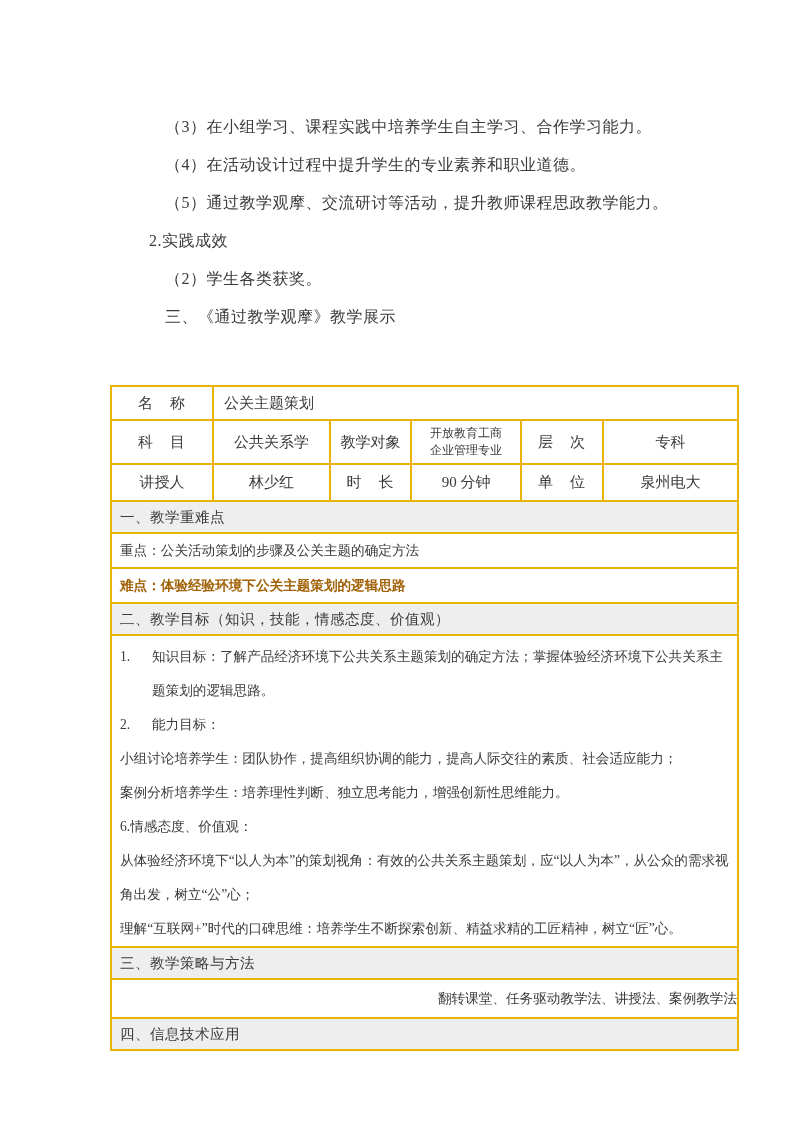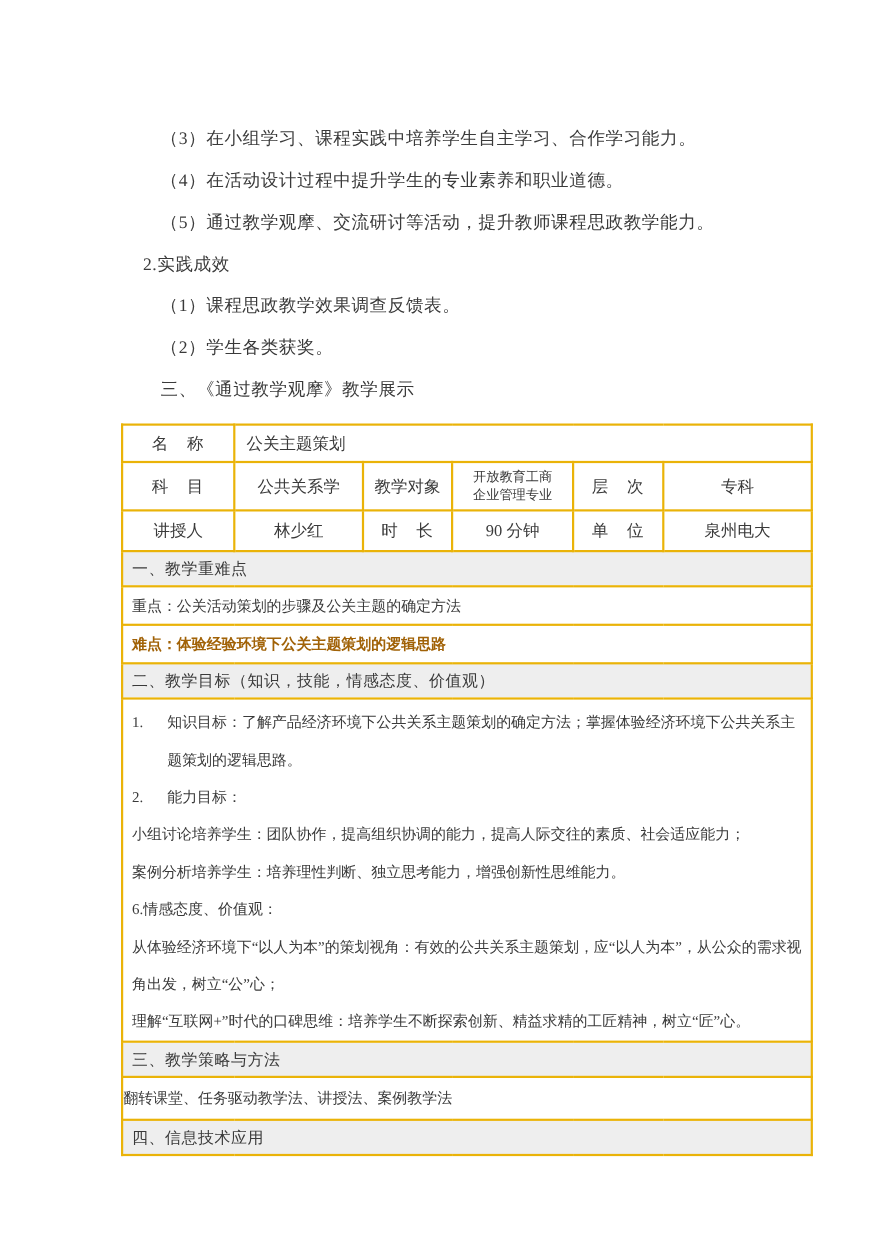--- a/index.html
+++ b/index.html
@@ -9,21 +9,21 @@
     height: 1123px;
     background: #ffffff;
     font-family: "Liberation Serif", "DejaVu Serif", serif;
     color: #3a3a3a;
     overflow: hidden;
   }
   
   .intro {
     position: absolute;
     top: 108px;
-    left: 108px;
+    left: 127px;
     right: 57px;
     font-size: 16px;
     letter-spacing: 0.5px;
   }
   .intro p { margin: 0; height: 38px; line-height: 38px; white-space: nowrap; }
   .ind-a { padding-left: 38px; }
   .ind-b { padding-left: 22px; }
   
   .table-wrap {
     position: absolute;
@@ -73,35 +73,34 @@
     padding: 4px 8px 0 8px !important;
     height: 305px;
     font-size: 13.6px;
   }
   .content-cell p { margin: 0; line-height: 34px; }
   .obj { display: flex; line-height: 34px; }
   .obj .num { width: 32px; flex-shrink: 0; }
   .obj .txt { flex: 1; }
   .methods td {
     height: 37px;
-    text-align: left;
+    text-align: right;
     font-size: 13.6px;
   }
 </style>
 </head>
 <body>
 
 <div class="page">
 
   <div class="intro">
     <p class="ind-a">（3）在小组学习、课程实践中培养学生自主学习、合作学习能力。</p>
     <p class="ind-a">（4）在活动设计过程中提升学生的专业素养和职业道德。</p>
     <p class="ind-a">（5）通过教学观摩、交流研讨等活动，提升教师课程思政教学能力。</p>
     <p class="ind-b">2.实践成效</p>
-    <p class="ind-a">（1）课程思政教学效果调查反馈表。</p>
     <p class="ind-a">（2）学生各类获奖。</p>
     <p class="ind-a">三、《通过教学观摩》教学展示</p>
   </div>
 
   <div class="table-wrap">
     <table>
       <colgroup>
         <col style="width:102px">
         <col style="width:117px">
         <col style="width:81px">

